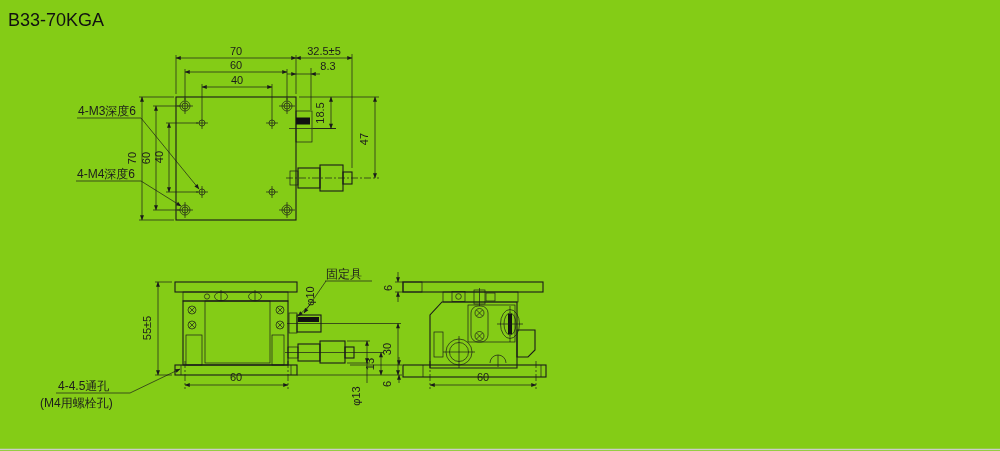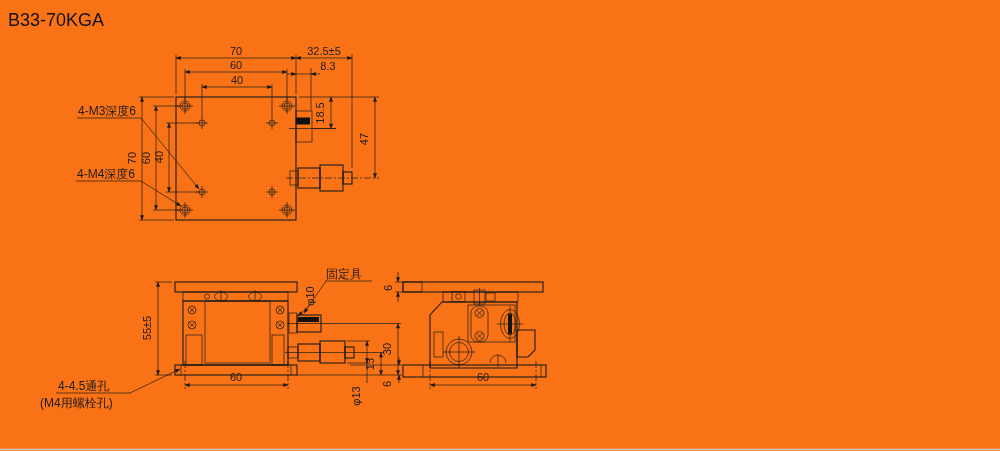--- a/index.html
+++ b/index.html
@@ -1,16 +1,16 @@
 <!DOCTYPE html>
 <html><head>
 <meta charset="utf-8">
 <style>
   html,body{margin:0;padding:0;background:#fff;}
-  .stage{position:relative;width:1000px;height:451px;background:#f97316;overflow:hidden;
+  .stage{position:relative;width:1000px;height:451px;background:#84cc16;overflow:hidden;
          font-family:"Liberation Sans","DejaVu Sans",sans-serif;}
   svg{display:block;}
   .title{font-size:18px;fill:#111;font-family:"Liberation Sans","DejaVu Sans",sans-serif;}
   .dim{font-size:11px;fill:#1c1c1c;text-anchor:middle;font-family:"Liberation Sans","DejaVu Sans",sans-serif;}
   .lbl{font-size:12px;fill:#1c1c1c;font-family:"Liberation Sans","DejaVu Sans",sans-serif;}
   .out{stroke:#1a1a1a;stroke-width:1.1;fill:none;}
   .thin{stroke:#1a1a1a;stroke-width:0.7;fill:none;}
   .cl{stroke:#1a1a1a;stroke-width:0.7;fill:none;stroke-dasharray:7 2 2 2;}
 </style>
 </head>

